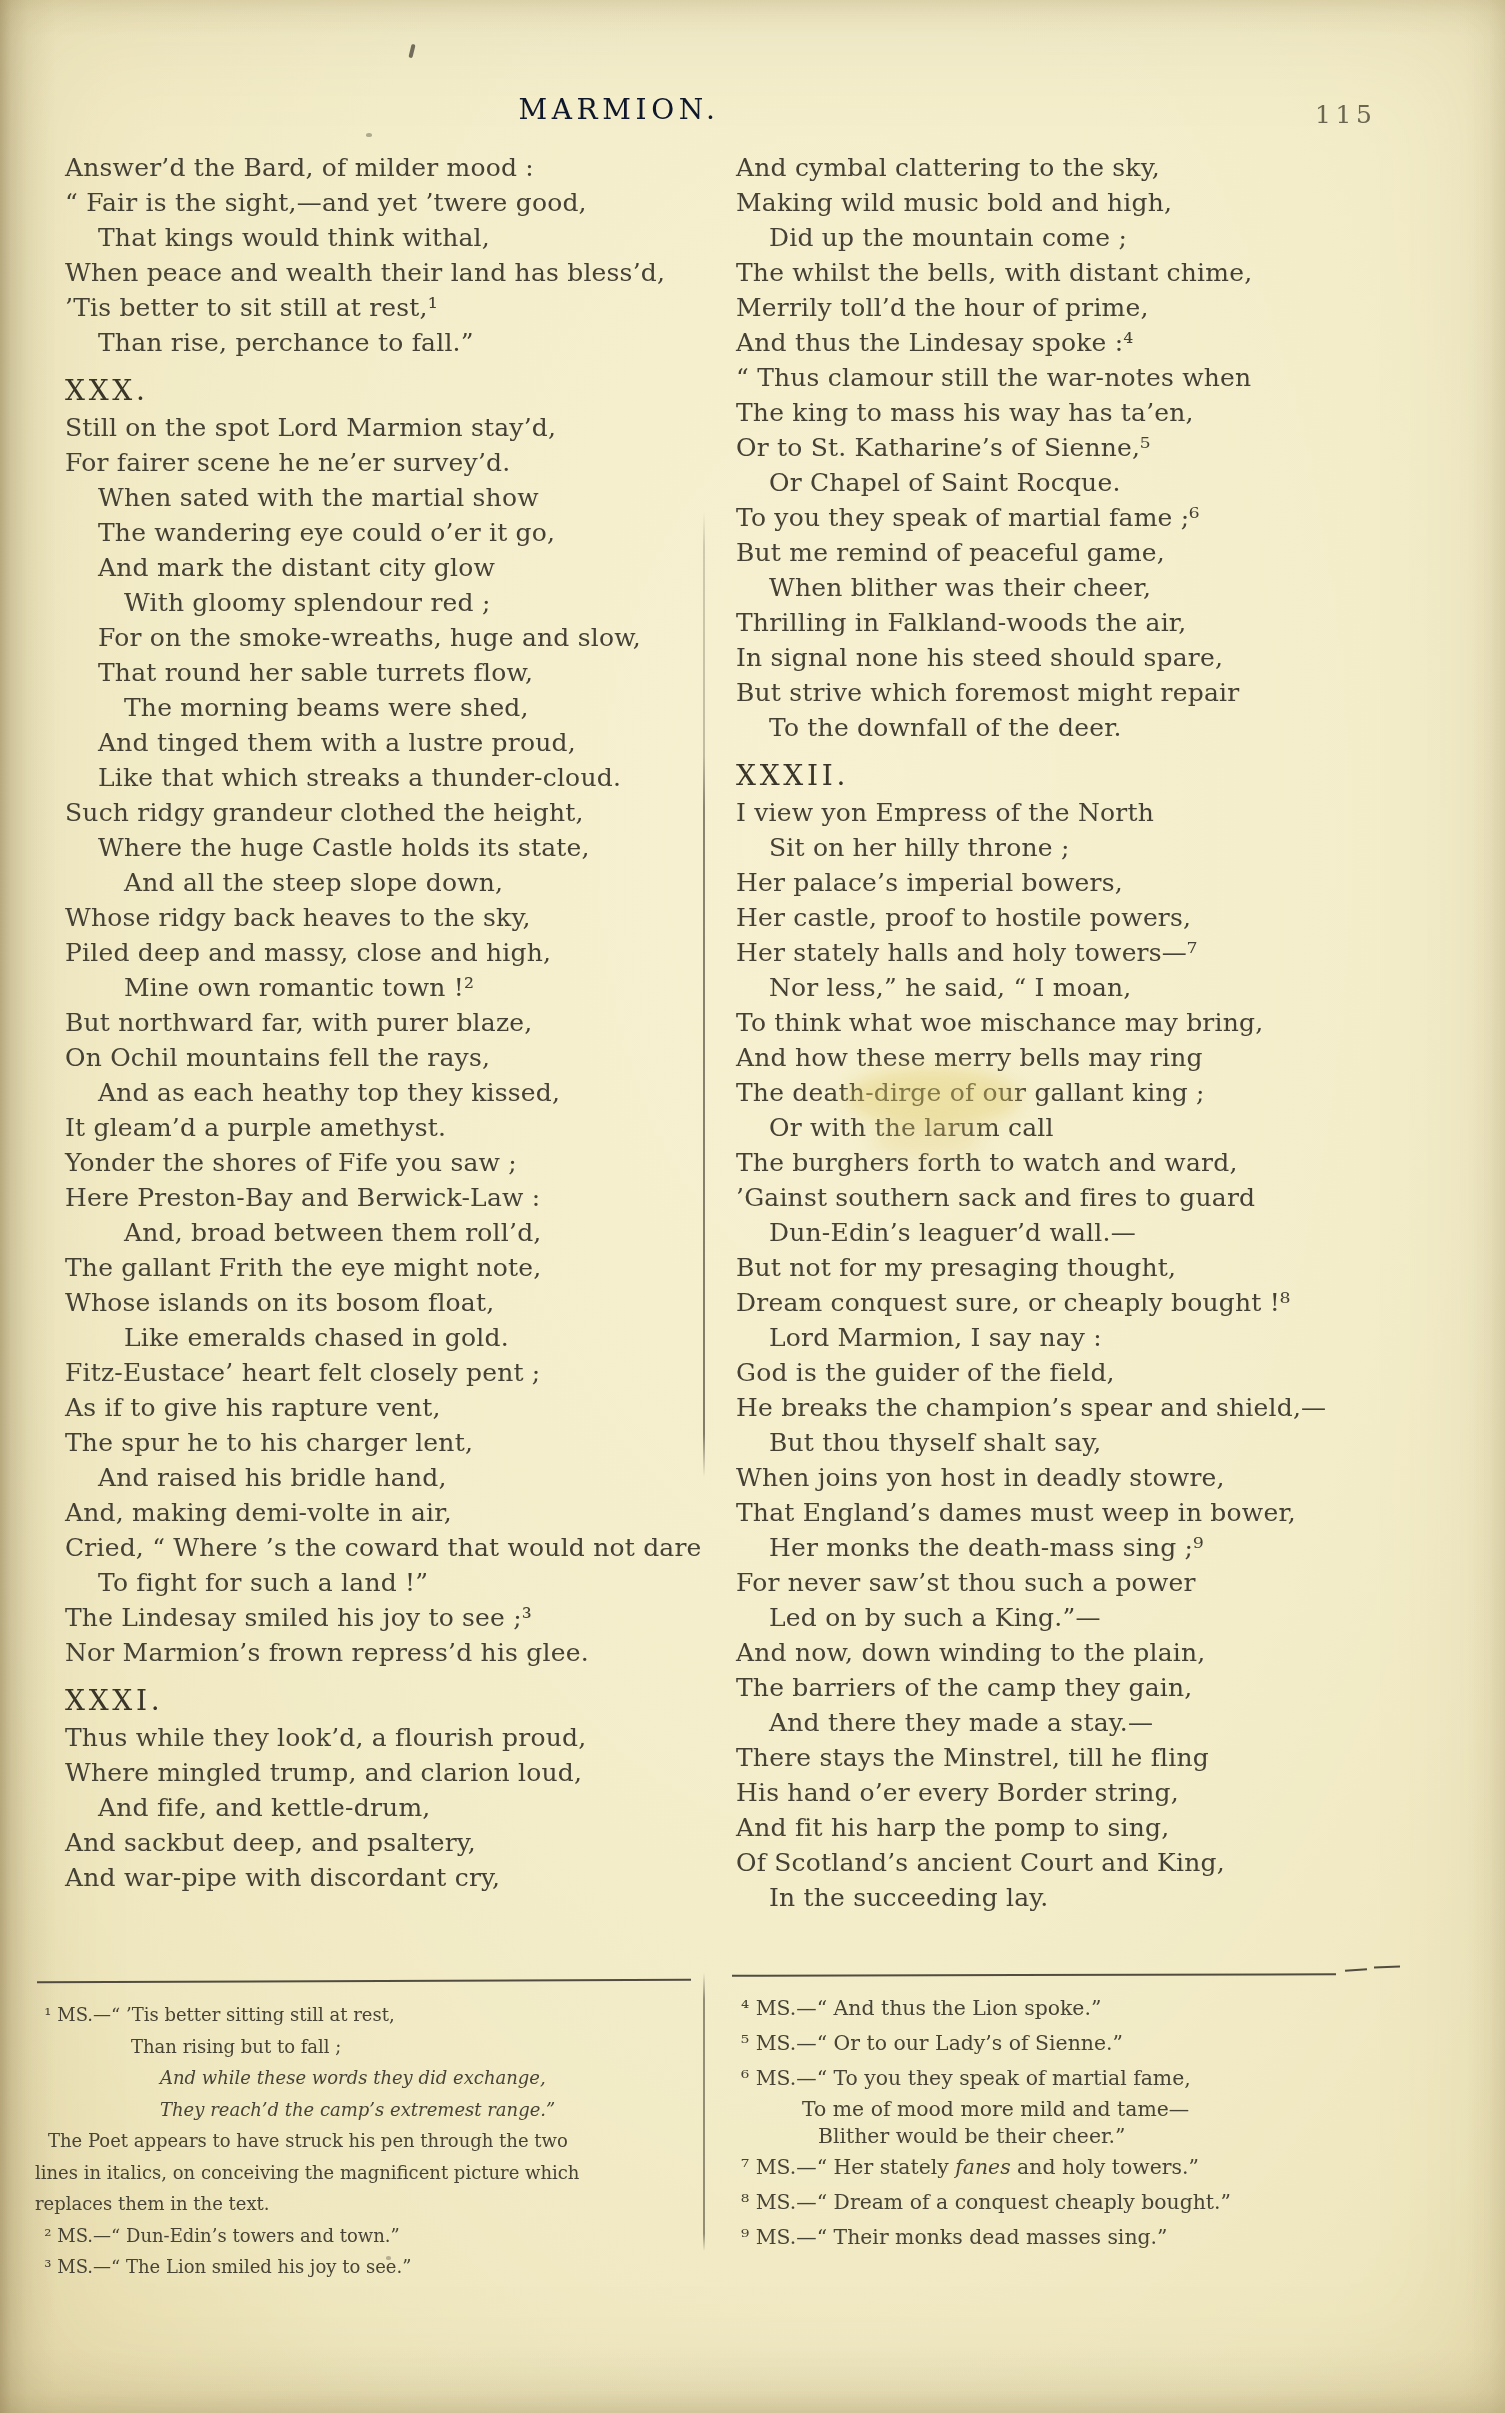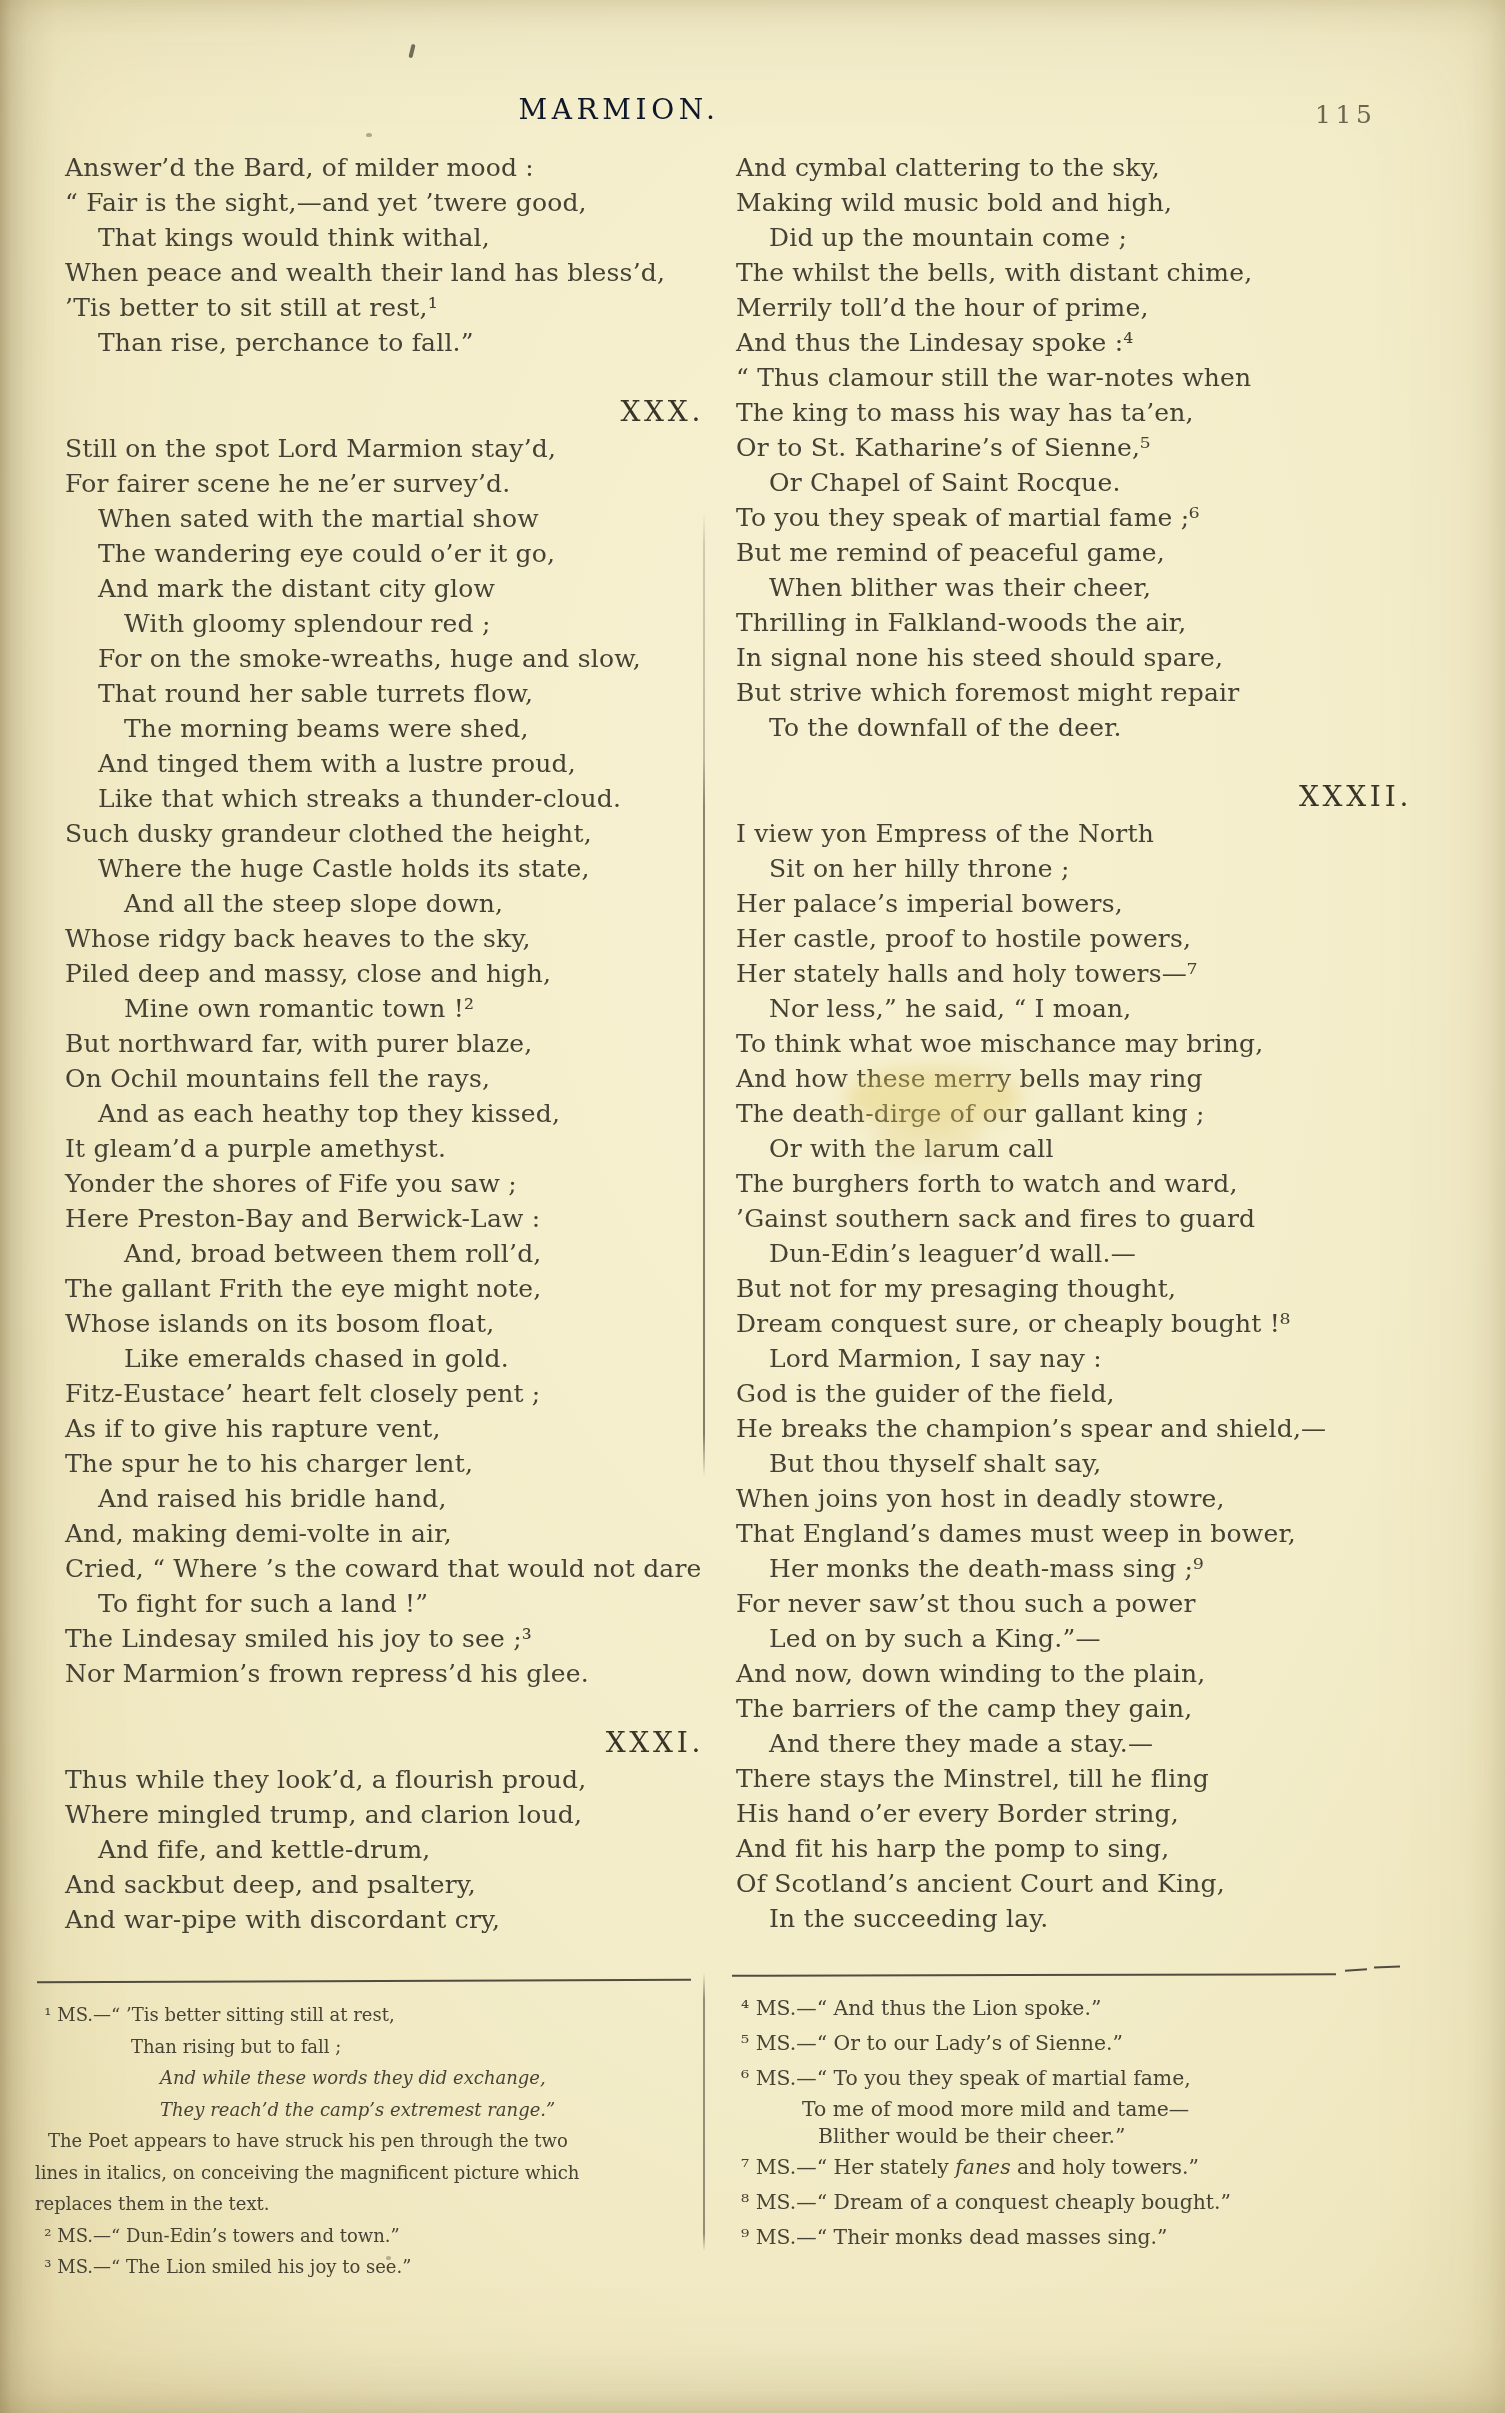--- a/index.html
+++ b/index.html
@@ -31,22 +31,22 @@
     font-size:25px;letter-spacing:4.6px;color:#6a6650;
   }
   .poem{position:absolute;top:150px;font-size:25px;line-height:35px;white-space:nowrap;}
   .poem.left{left:65px;width:639px;}
   .poem.right{left:736px;width:676px;}
   .pline{white-space:nowrap;letter-spacing:0.2px;}
   .pline.i0{margin-left:0;}
   .pline.i1{margin-left:33px;}
   .pline.i2{margin-left:59px;}
   .stanza-heading{
-    text-align:right;font-size:28px;letter-spacing:3.7px;line-height:35px;
-    margin-top:34px;margin-bottom:1.9px;color:#393528;
+    text-align:left;font-size:28px;letter-spacing:3.7px;line-height:35px;
+    margin-top:13px;margin-bottom:1.9px;color:#393528;
   }
   
   .divider{position:absolute;left:703px;top:512px;width:1.9px;height:1739px;pointer-events:none;
     background:linear-gradient(180deg,
       rgba(70,64,52,0) 0%, rgba(70,64,52,.22) 2%, rgba(70,64,52,.30) 14%,
       rgba(70,64,52,.62) 17%, rgba(70,64,52,.66) 53%, rgba(70,64,52,0) 55.5%,
       rgba(70,64,52,0) 84%, rgba(70,64,52,.55) 85.5%, rgba(70,64,52,.55) 99%, rgba(70,64,52,0) 100%);
   }
   .rule{position:absolute;height:1.9px;background:#514c3f;}
   .rule-left{left:37px;top:1980px;width:654px;transform:rotate(-.2deg);}
@@ -98,21 +98,21 @@
       <div class="pline i0">For fairer scene he ne’er survey’d.</div>
       <div class="pline i1">When sated with the martial show</div>
       <div class="pline i1">The wandering eye could o’er it go,</div>
       <div class="pline i1">And mark the distant city glow</div>
       <div class="pline i2">With gloomy splendour red ;</div>
       <div class="pline i1">For on the smoke-wreaths, huge and slow,</div>
       <div class="pline i1">That round her sable turrets flow,</div>
       <div class="pline i2">The morning beams were shed,</div>
       <div class="pline i1">And tinged them with a lustre proud,</div>
       <div class="pline i1">Like that which streaks a thunder-cloud.</div>
-      <div class="pline i0">Such dusky grandeur clothed the height,</div>
+      <div class="pline i0">Such ridgy grandeur clothed the height,</div>
       <div class="pline i1">Where the huge Castle holds its state,</div>
       <div class="pline i2">And all the steep slope down,</div>
       <div class="pline i0">Whose ridgy back heaves to the sky,</div>
       <div class="pline i0">Piled deep and massy, close and high,</div>
       <div class="pline i2">Mine own romantic town !²</div>
       <div class="pline i0">But northward far, with purer blaze,</div>
       <div class="pline i0">On Ochil mountains fell the rays,</div>
       <div class="pline i1">And as each heathy top they kissed,</div>
       <div class="pline i0">It gleam’d a purple amethyst.</div>
       <div class="pline i0">Yonder the shores of Fife you saw ;</div>

